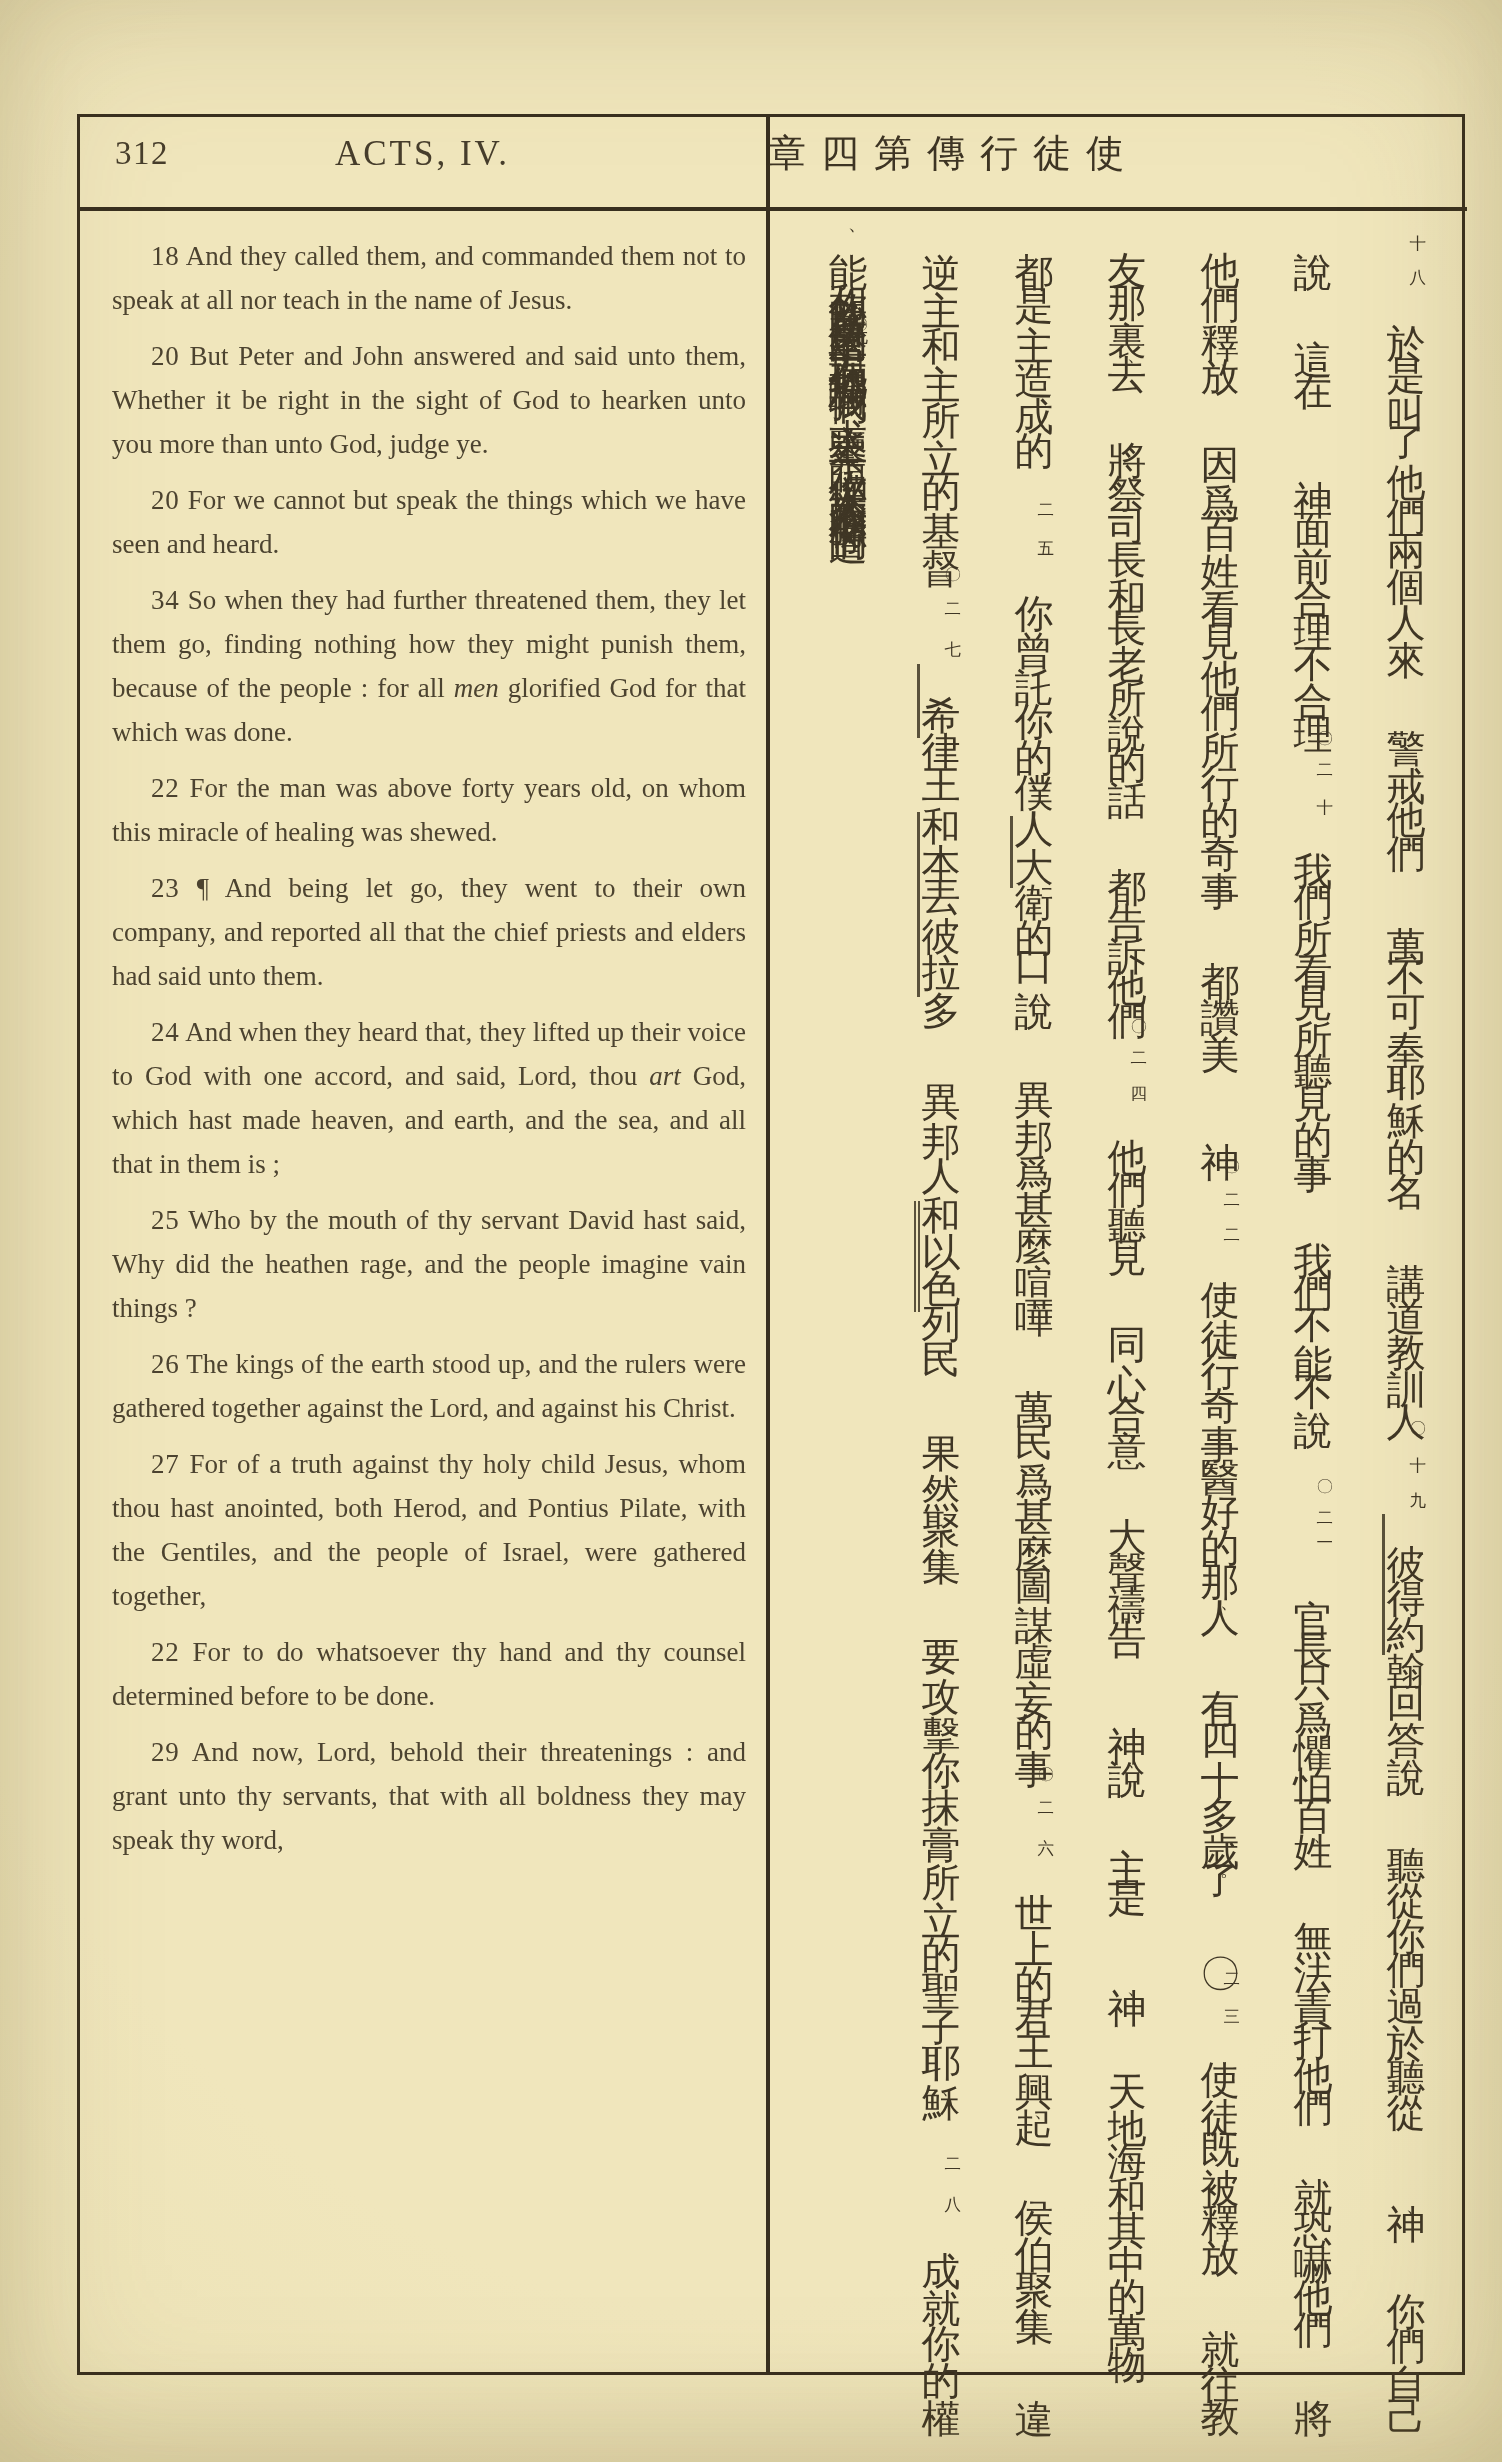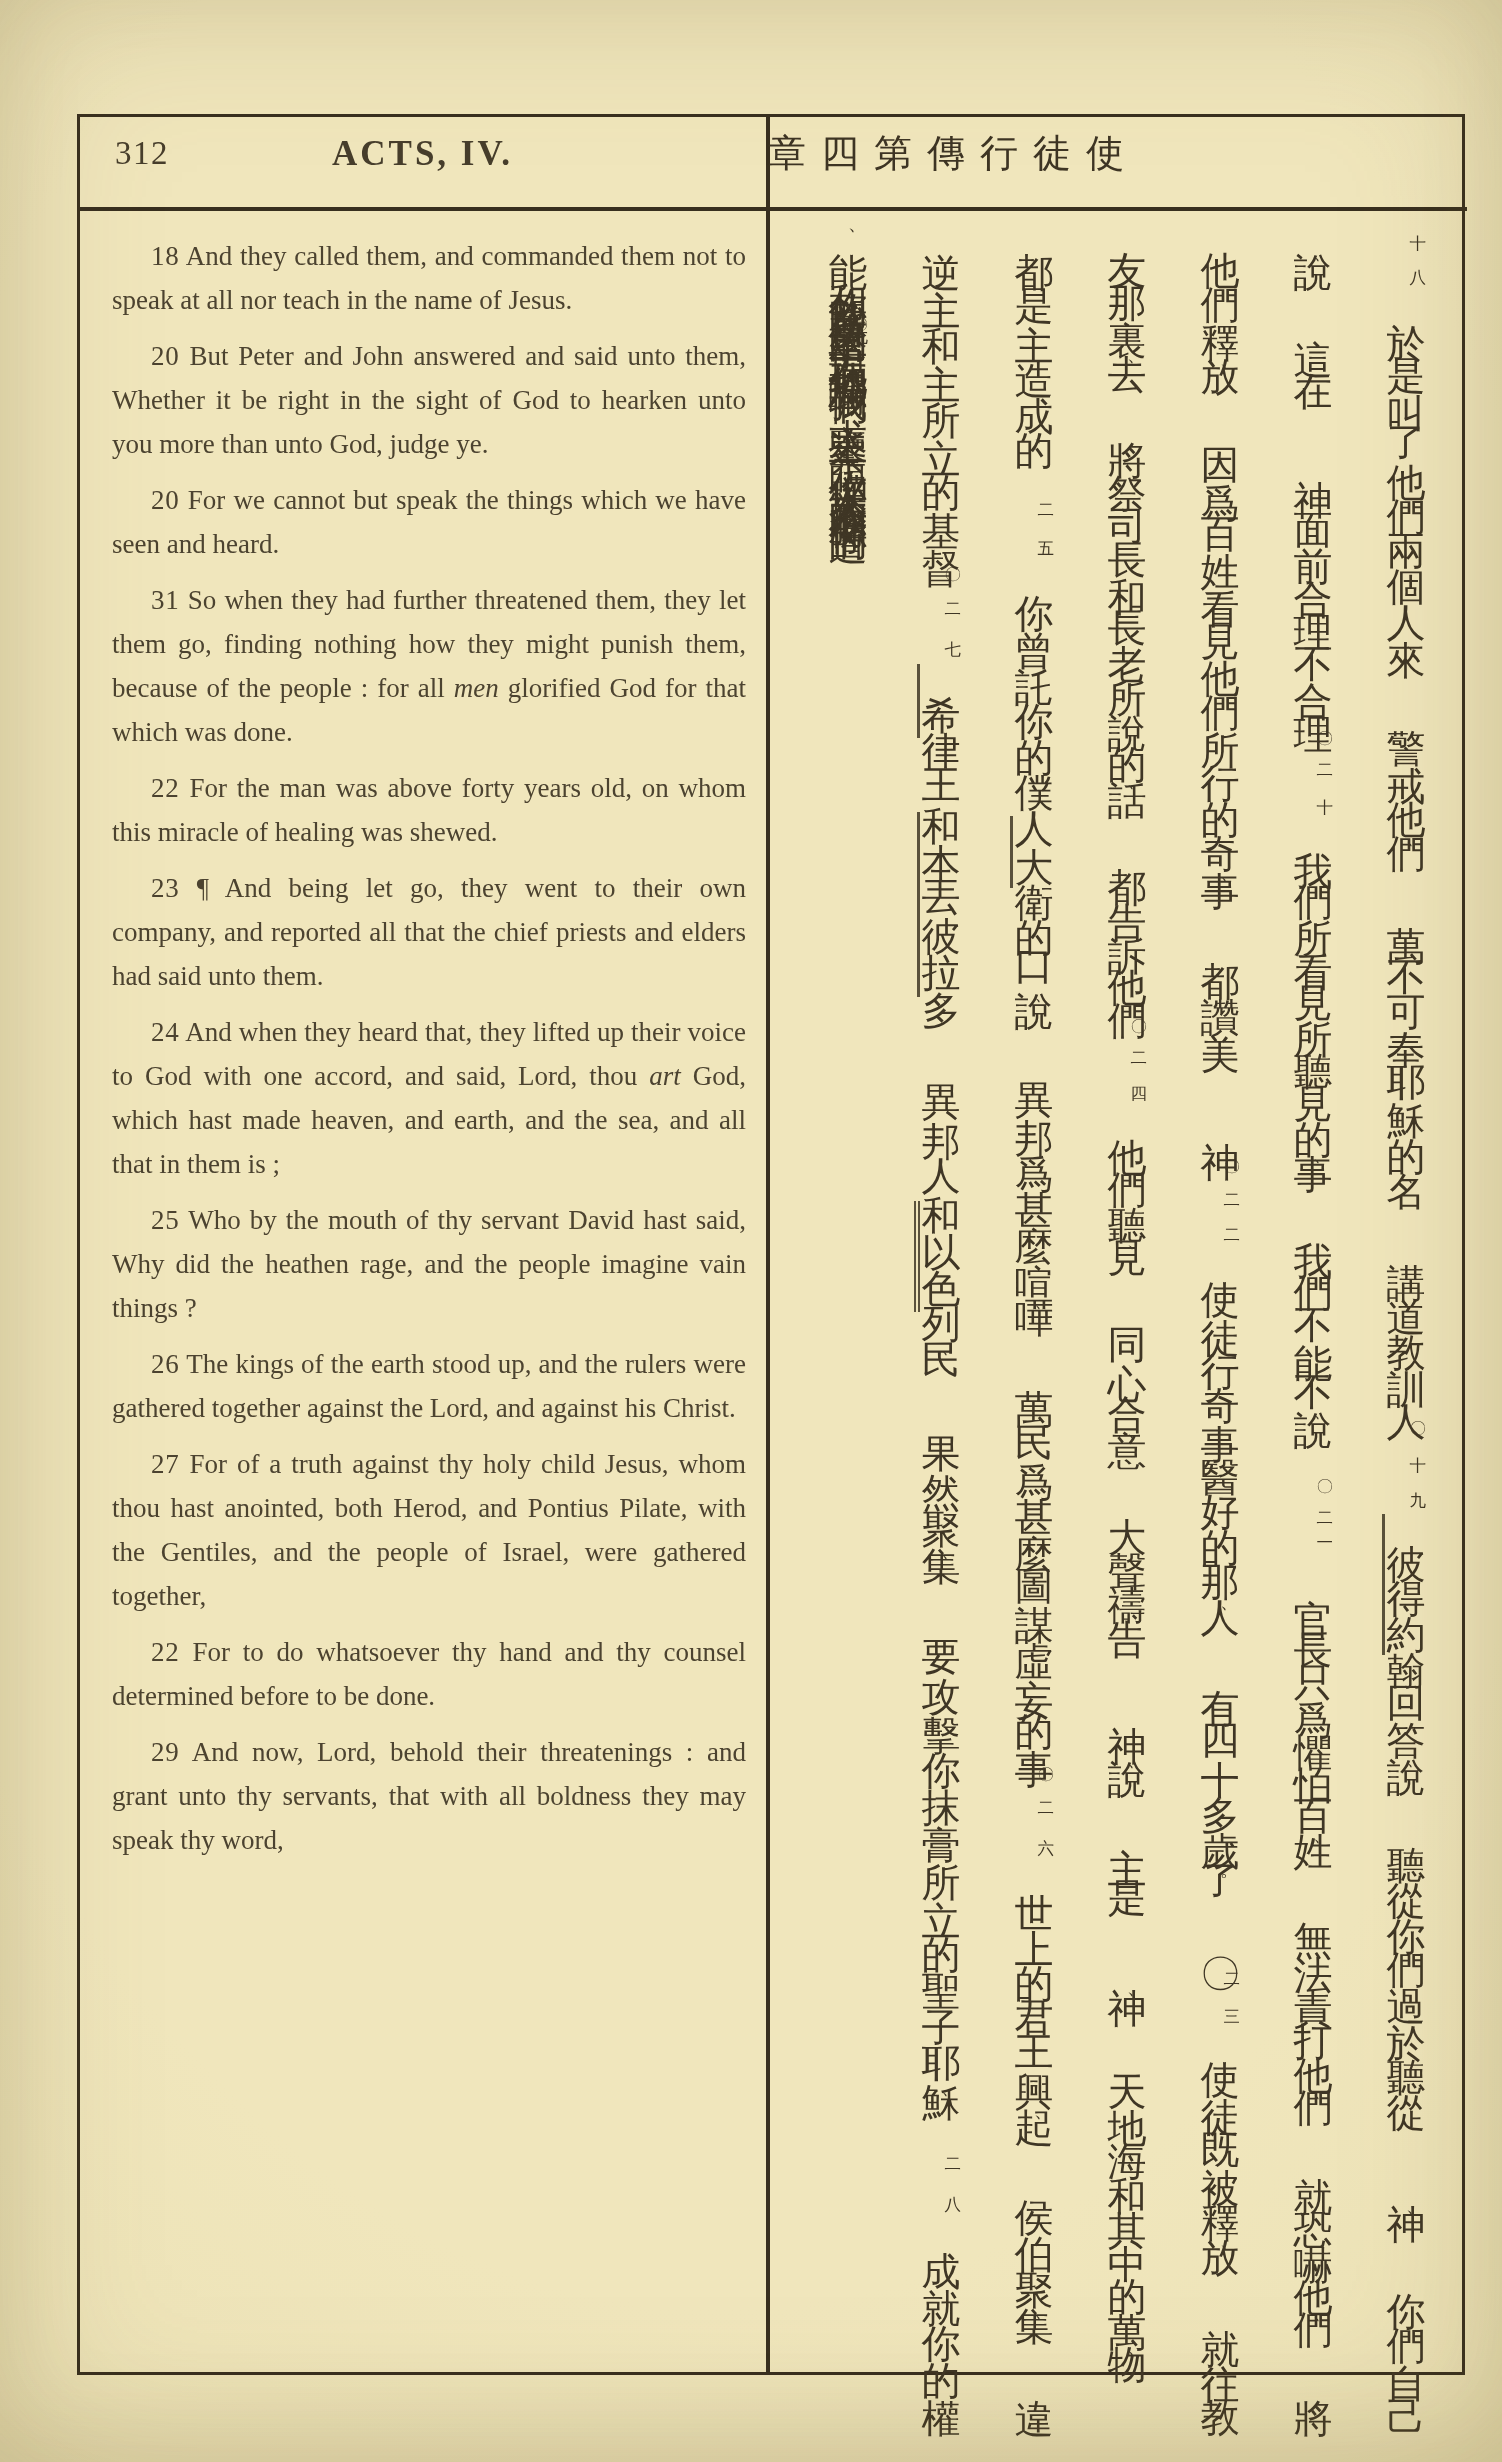--- a/index.html
+++ b/index.html
@@ -15,21 +15,21 @@
     box-shadow:inset 0 0 165px rgba(110,90,40,.22), inset 0 -30px 90px rgba(110,90,40,.10);}
   
   .frame{position:absolute;left:77px;top:114px;width:1382px;height:2255px;
     border:3.8px solid #382f1f;}
   .rule-h{position:absolute;left:77px;top:207px;width:1390px;height:3.8px;background:#382f1f;}
   .rule-v{position:absolute;left:766px;top:114px;width:3.8px;height:2259px;background:#382f1f;}
   
   .header{position:absolute;left:77px;top:114px;width:1390px;height:92px;color:#473e2c;}
   .pageno{position:absolute;left:26px;top:21px;font-size:33px;letter-spacing:1.5px;margin-left:12px;}
   .title-en{position:absolute;left:0;top:19.5px;width:691px;text-align:center;
-    font-size:35px;letter-spacing:3px;font-weight:bold;}
+    font-size:35px;letter-spacing:3px;}
   .title-zh{position:absolute;left:691px;top:13.5px;width:699px;text-align:left;
     font-size:38px;letter-spacing:15px;color:#3e3524;}
   
   .eng{position:absolute;left:100px;top:222px;width:658px;color:#4c4330;
     font-size:27px;line-height:44px;text-align:justify;}
   .eng p{margin:12px;text-indent:39px;}
   .eng .vn{letter-spacing:0.8px;}
   
   .chn{position:absolute;left:783px;top:221px;width:670px;height:2147px;
     writing-mode:vertical-rl;color:#3f3625;font-size:39px;
@@ -53,21 +53,21 @@
   <div class="header">
     <span class="pageno">312</span>
     <span class="title-en">ACTS, IV.</span>
     <span class="title-zh">章四第傳行徒使</span>
   </div>
 
   <div class="eng">
       <p><span class="vn">18</span> And they called them, and commanded them not to speak at all nor teach in the name of Jesus.</p>
       <p><span class="vn">20</span> But Peter and John answered and said unto them, Whether it be right in the sight of God to hearken unto you more than unto God, judge ye.</p>
       <p><span class="vn">20</span> For we cannot but speak the things which we have seen and heard.</p>
-      <p><span class="vn">31</span> So when they had further threatened them, they let them go, finding nothing how they might punish them, because of the people : for all <i>men</i> glorified God for that which was done.</p>
+      <p><span class="vn">34</span> So when they had further threatened them, they let them go, finding nothing how they might punish them, because of the people : for all <i>men</i> glorified God for that which was done.</p>
       <p><span class="vn">22</span> For the man was above forty years old, on whom this miracle of healing was shewed.</p>
       <p><span class="vn">23</span> ¶ And being let go, they went to their own company, and reported all that the chief priests and elders had said unto them.</p>
       <p><span class="vn">24</span> And when they heard that, they lifted up their voice to God with one accord, and said, Lord, thou <i>art</i> God, which hast made heaven, and earth, and the sea, and all that in them is ;</p>
       <p><span class="vn">25</span> Who by the mouth of thy servant David hast said, Why did the heathen rage, and the people imagine vain things ?</p>
       <p><span class="vn">26</span> The kings of the earth stood up, and the rulers were gathered together against the Lord, and against his Christ.</p>
       <p><span class="vn">27</span> For of a truth against thy holy child Jesus, whom thou hast anointed, both Herod, and Pontius Pilate, with the Gentiles, and the people of Israel, were gathered together,</p>
       <p><span class="vn">22</span> For to do whatsoever thy hand and thy counsel determined before to be done.</p>
       <p><span class="vn">29</span> And now, Lord, behold their threatenings : and grant unto thy servants, that with all boldness they may speak thy word,</p>
     </div>
 

